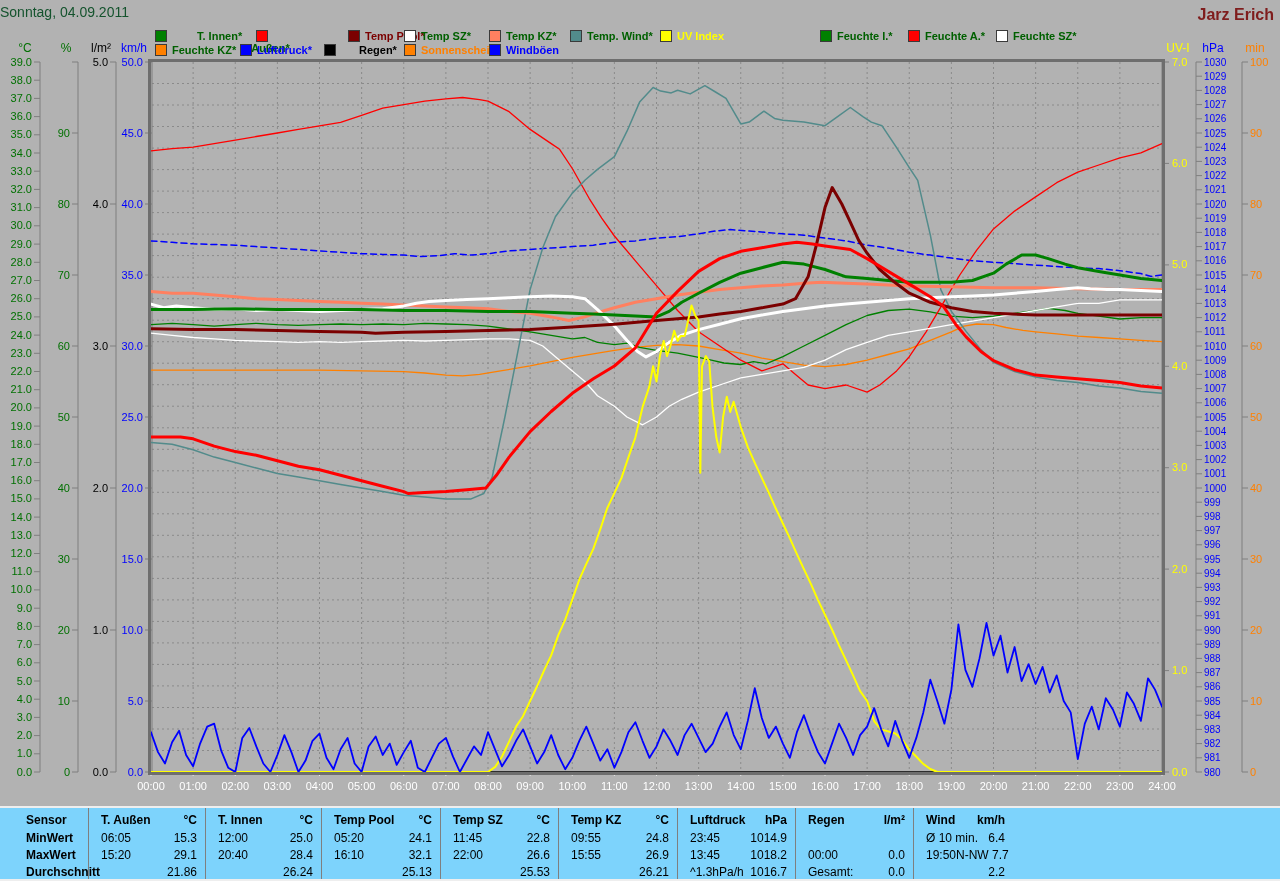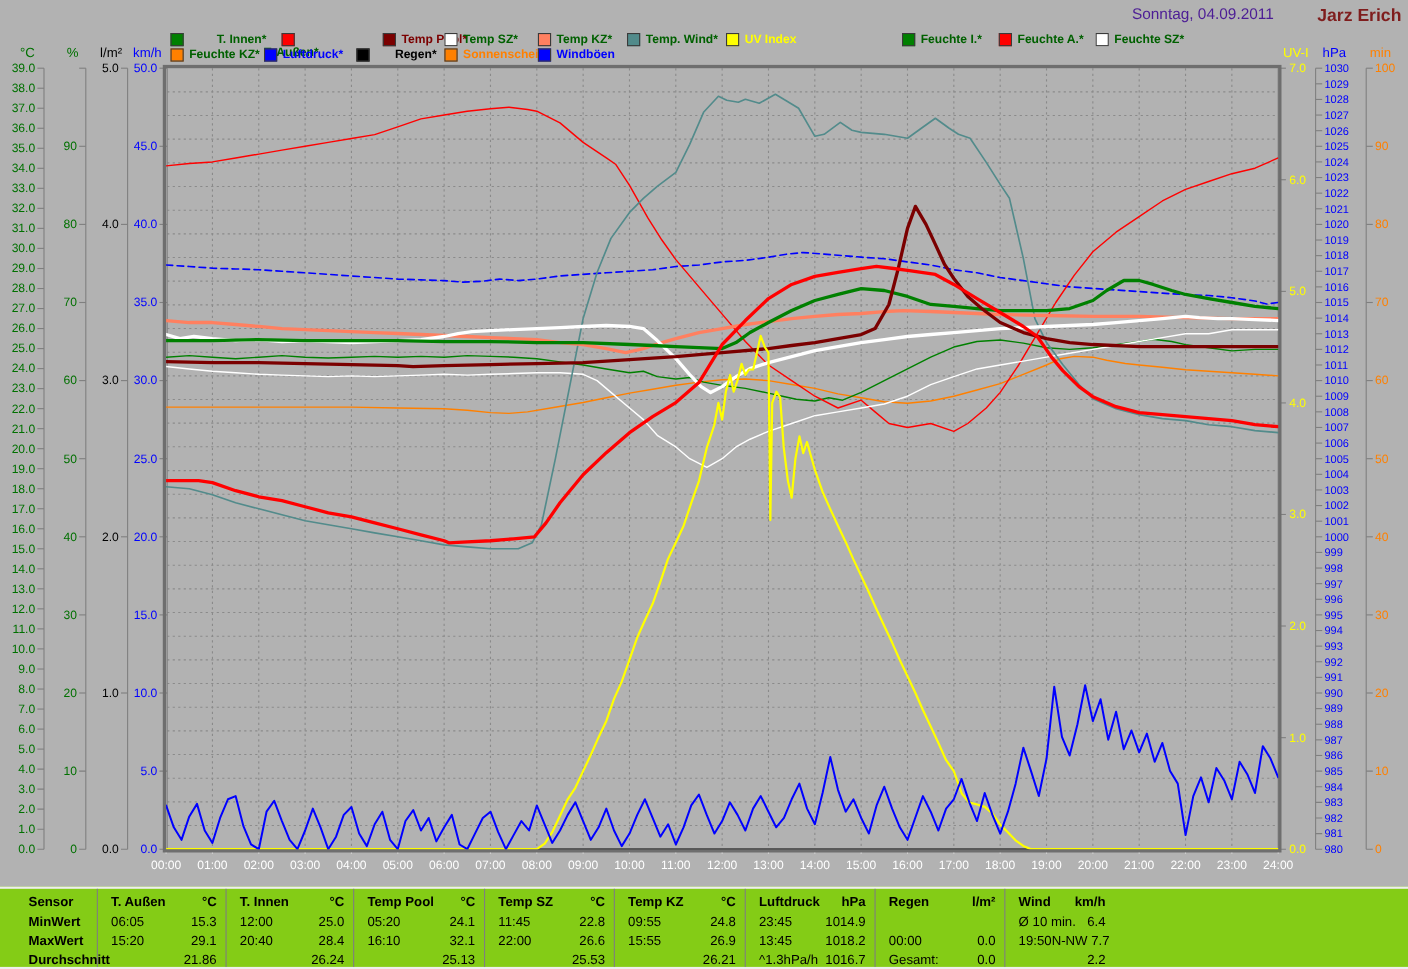--- a/index.html
+++ b/index.html
@@ -1,22 +1,22 @@
 <!DOCTYPE html>
 <html><head>
 <meta charset="utf-8">
 <style>
   html,body{margin:0;padding:0}
   body{width:1280px;height:881px;background:#b2b2b2;font-family:"Liberation Sans",sans-serif;overflow:hidden;position:relative}
-  #title{position:absolute;top:4px;left:0;width:1158px;text-align:right;color:#4c1d95;font-size:14px}
+  #title{position:absolute;top:4px;left:0;width:1158px;text-align:left;color:#14532d;font-size:14px}
   #watermark{position:absolute;top:6px;right:6px;color:#7f1d1d;font-size:16px;font-weight:bold}
   .legend-item{position:absolute;display:flex;align-items:center;font-size:11px;font-weight:bold;white-space:nowrap}
   .swatch{width:10px;height:10px;border:1px solid #3a3a3a;margin-right:5px;flex:0 0 auto}
   #chart{position:absolute;left:0;top:0;width:1280px;height:806px}
-  #table{position:absolute;left:0;top:806px;width:1280px;height:71px;background:#84cc16;border-top:2px solid #eeeeee;border-bottom:2px solid #eeeeee;display:flex;font-size:12px;color:#000;box-sizing:content-box}
+  #table{position:absolute;left:0;top:806px;width:1280px;height:71px;background:#7dd3fc;border-top:2px solid #eeeeee;border-bottom:2px solid #eeeeee;display:flex;font-size:12px;color:#000;box-sizing:content-box}
   .tcol{box-sizing:border-box;flex:0 0 auto;padding-top:2px}
   .tcol.sep{border-left:1px solid #7f7f7f}
   .trow{height:17px;display:flex;align-items:center;justify-content:space-between;padding:0 8px 0 12px;white-space:nowrap}
   .trow.hdr{height:19px;font-weight:bold}
   .rowlab{padding-left:26px;justify-content:flex-start;font-weight:bold}
   .tfill{flex:1 1 auto}
   svg text{font-family:"Liberation Sans",sans-serif}
 </style>
 </head>
 <body>

